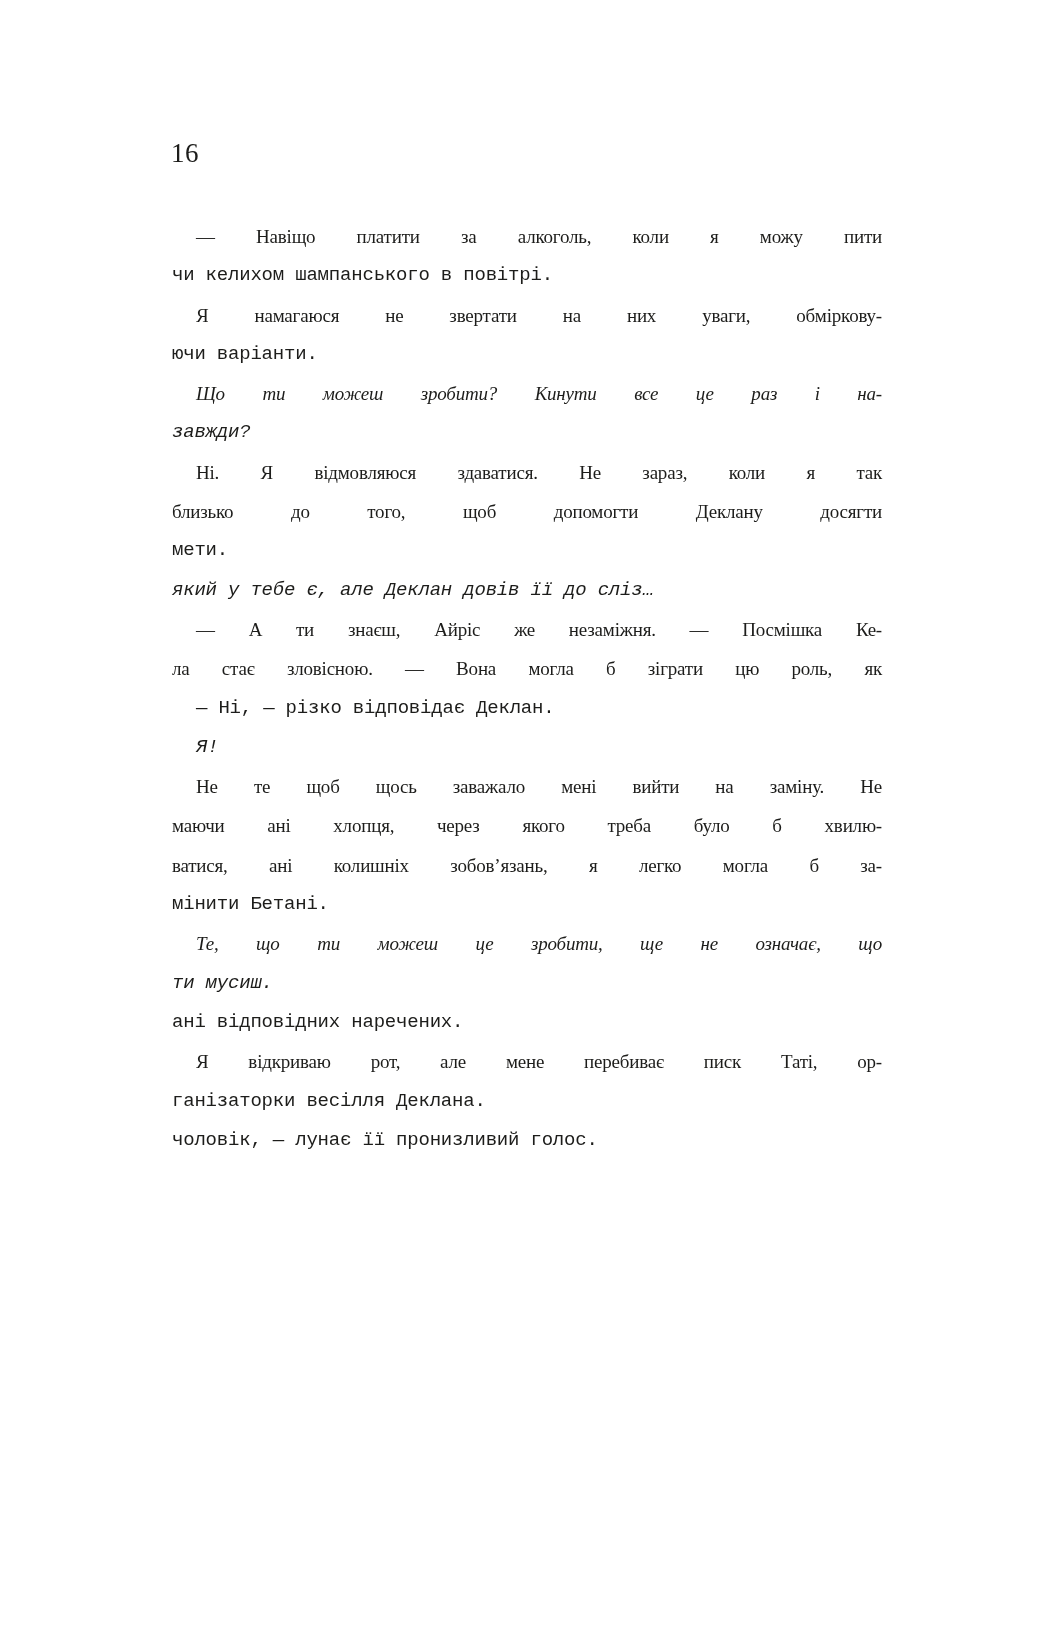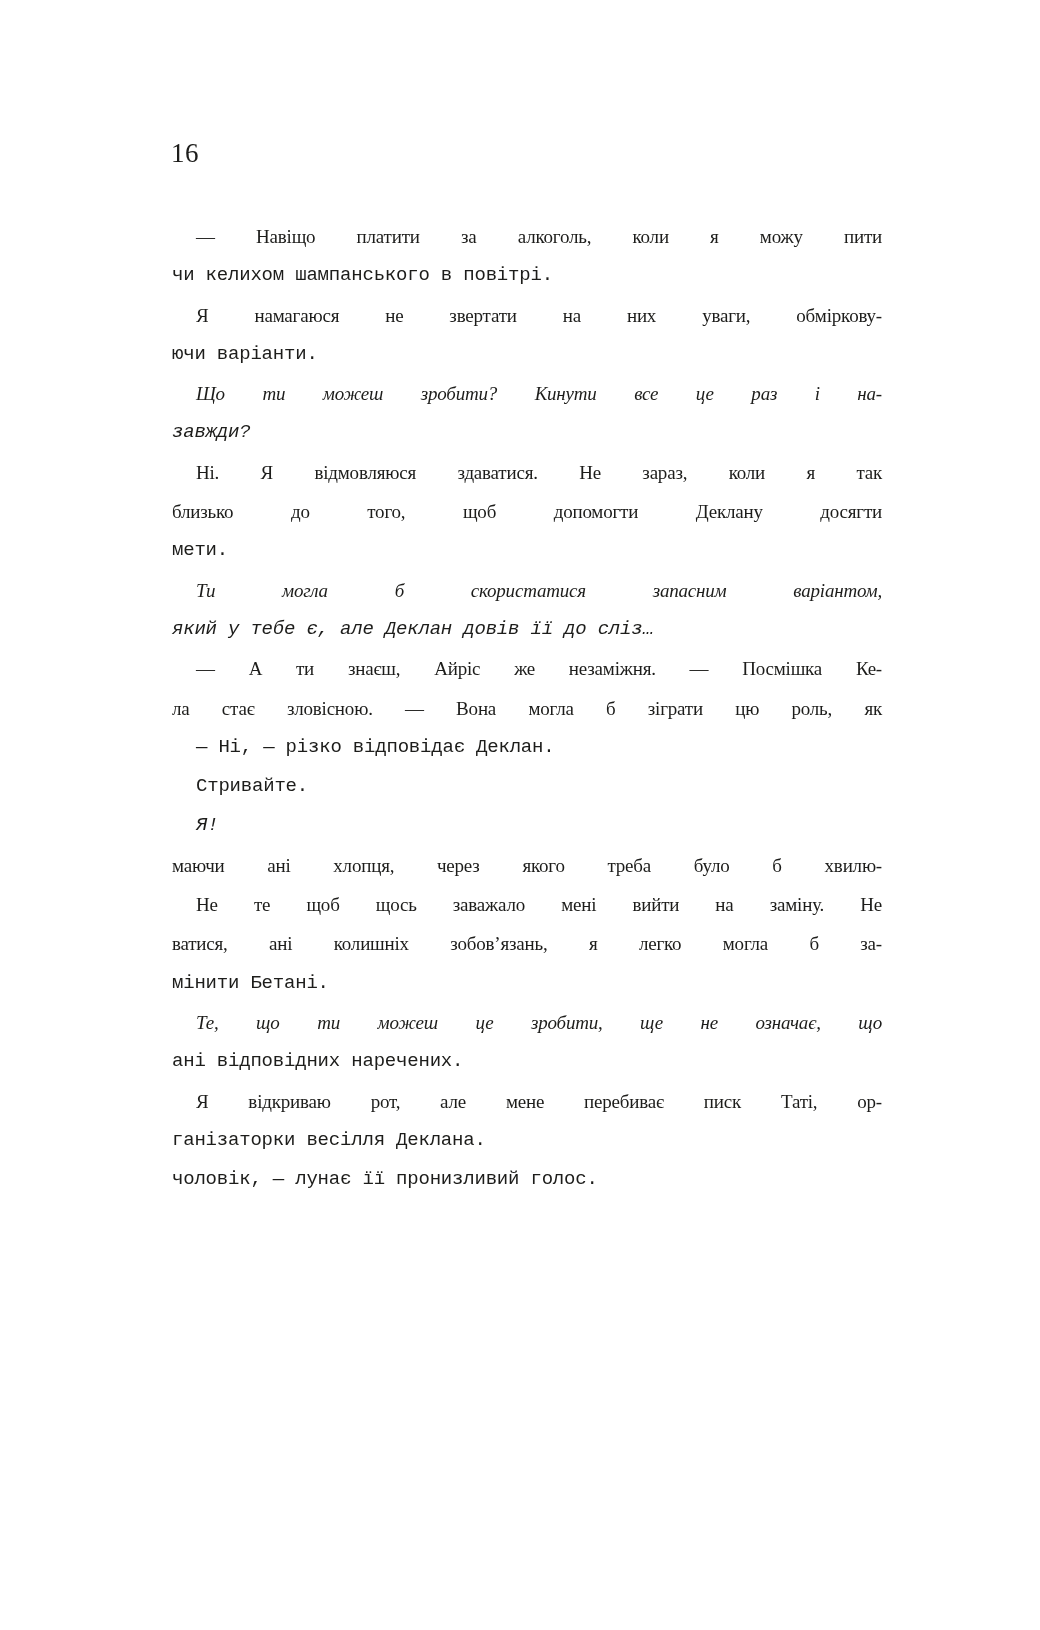--- a/index.html
+++ b/index.html
@@ -63,30 +63,29 @@
   <div class="text-block" style="color: rgb(29, 29, 27);">
       <div class="line first">— Навіщо платити за алкоголь, коли я можу пити</div>
       <div class="line last">чи келихом шампанського в повітрі.</div>
       <div class="line first">Я намагаюся не звертати на них уваги, обміркову-</div>
       <div class="line last">ючи варіанти.</div>
       <div class="line italic first">Що ти можеш зробити? Кинути все це раз і на-</div>
       <div class="line italic last">завжди?</div>
       <div class="line first">Ні. Я відмовляюся здаватися. Не зараз, коли я так</div>
       <div class="line">близько до того, щоб допомогти Деклану досягти</div>
       <div class="line last">мети.</div>
-      <div class="line italic first">Ти могла б скористатися запасним варіантом,</div>
       <div class="line italic last">який у тебе є, але Деклан довів її до сліз…</div>
       <div class="line first">— А ти знаєш, Айріс же незаміжня. — Посмішка Ке-</div>
       <div class="line">ла стає зловісною. — Вона могла б зіграти цю роль, як</div>
       <div class="line first last">— Ні, — різко відповідає Деклан.</div>
-      <div class="line first last">Стривайте.</div>
       <div class="line italic first last">Я!</div>
+      <div class="line first">Не те щоб щось заважало мені вийти на заміну. Не</div>
       <div class="line">маючи ані хлопця, через якого треба було б хвилю-</div>
-      <div class="line first">Не те щоб щось заважало мені вийти на заміну. Не</div>
       <div class="line">ватися, ані колишніх зобов’язань, я легко могла б за-</div>
       <div class="line last">мінити Бетані.</div>
       <div class="line italic first">Те, що ти можеш це зробити, ще не означає, що</div>
+      <div class="line italic last">ти мусиш.</div>
       <div class="line last">ані відповідних наречених.</div>
       <div class="line first">Я відкриваю рот, але мене перебиває писк Таті, ор-</div>
       <div class="line last">ганізаторки весілля Деклана.</div>
       <div class="line last">чоловік, — лунає її пронизливий голос.</div>
     </div>
 </div>
 
 </body></html>

